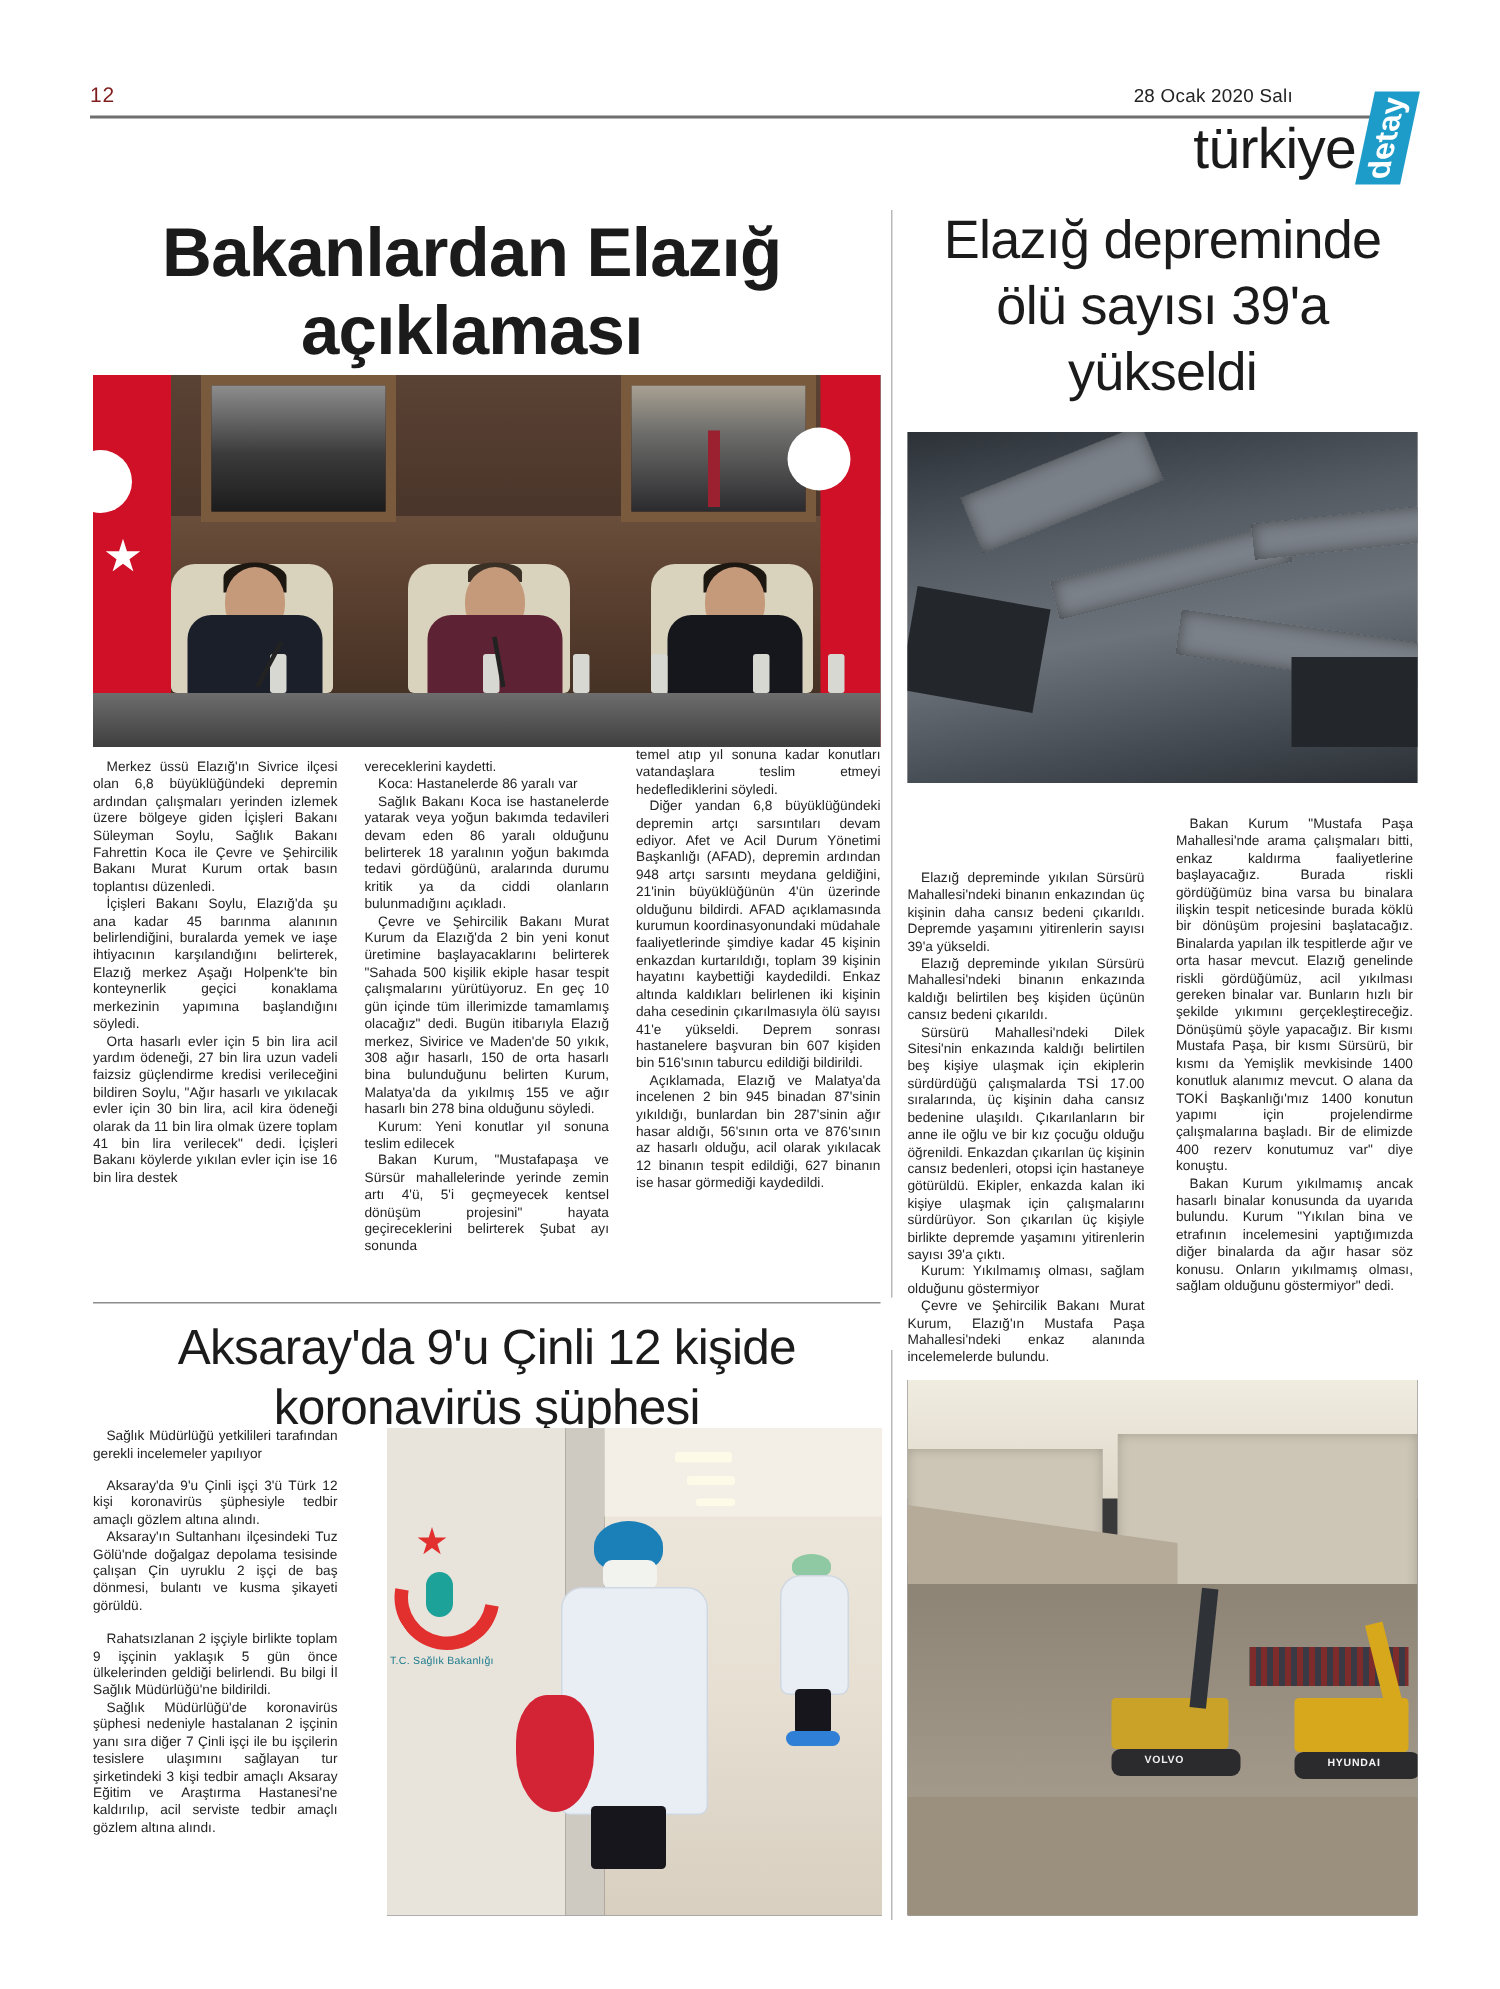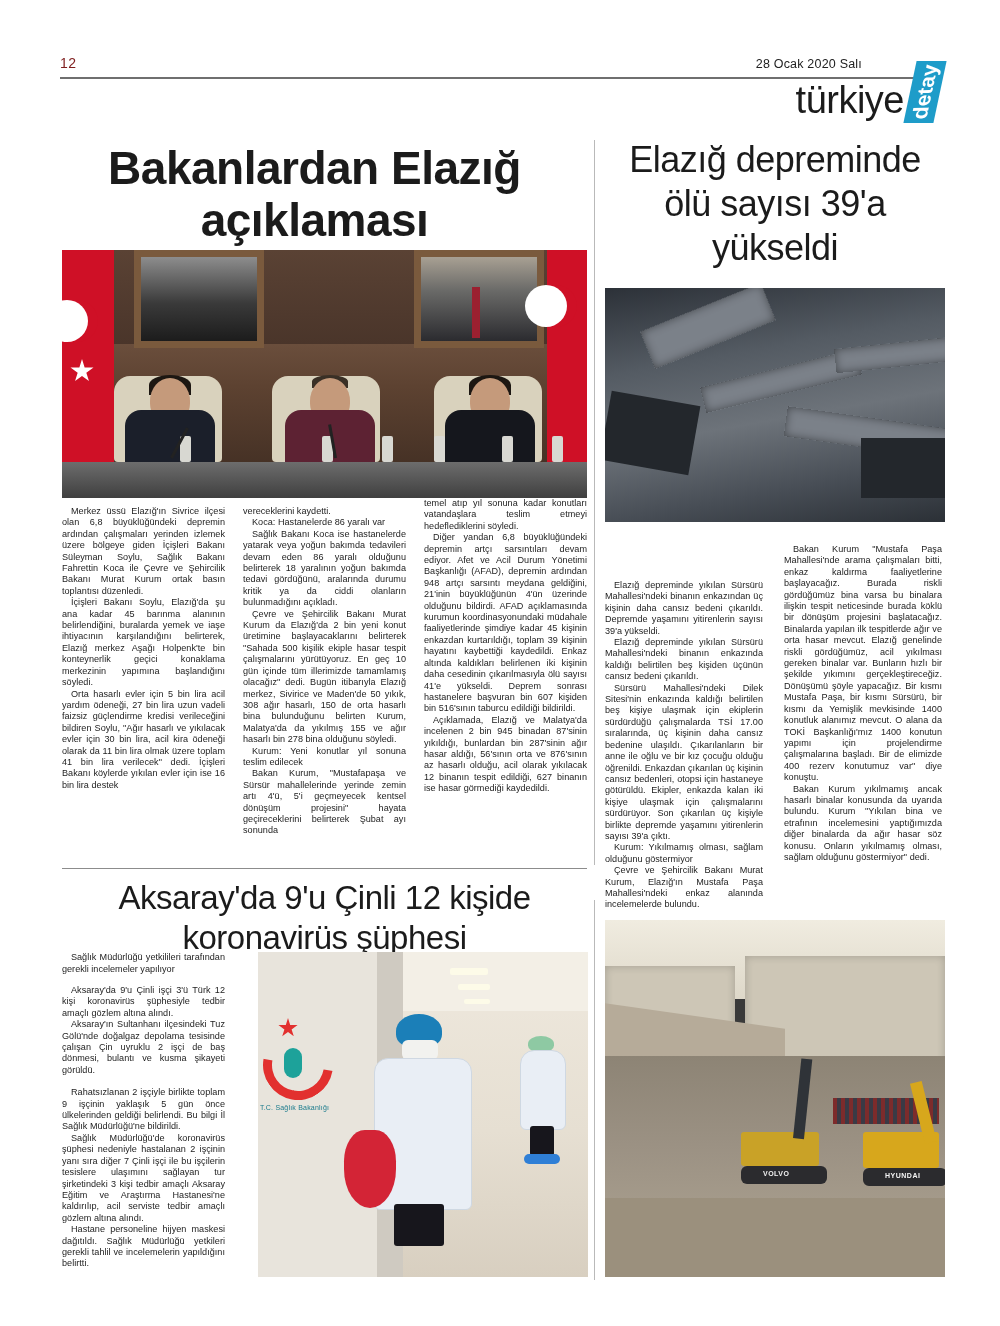--- a/index.html
+++ b/index.html
@@ -366,21 +366,20 @@
 
   <div class="headline hl-corona">Aksaray'da 9'u Çinli 12 kişide koronavirüs şüphesi</div>
 
   <div class="lead-note" style="left:62px; top:952px; width:163px; text-indent:9px;">Sağlık Müdürlüğü yetkilileri tarafından gerekli incelemeler yapılıyor</div>
 
   <div class="body-col" style="left:62px; top:985px; width:163px;">
     <p>Aksaray'da 9'u Çinli işçi 3'ü Türk 12 kişi koronavirüs şüphesiyle tedbir amaçlı gözlem altına alındı.</p>
     <p>Aksaray'ın Sultanhanı ilçesindeki Tuz Gölü'nde doğalgaz depolama tesisinde çalışan Çin uyruklu 2 işçi de baş dönmesi, bulantı ve kusma şikayeti görüldü.</p>
     <p style="margin-top:11px;">Rahatsızlanan 2 işçiyle birlikte toplam 9 işçinin yaklaşık 5 gün önce ülkelerinden geldiği belirlendi. Bu bilgi İl Sağlık Müdürlüğü'ne bildirildi.</p>
     <p>Sağlık Müdürlüğü'de koronavirüs şüphesi nedeniyle hastalanan 2 işçinin yanı sıra diğer 7 Çinli işçi ile bu işçilerin tesislere ulaşımını sağlayan tur şirketindeki 3 kişi tedbir amaçlı Aksaray Eğitim ve Araştırma Hastanesi'ne kaldırılıp, acil serviste tedbir amaçlı gözlem altına alındı.</p>
-    <p>Hastane personeline hijyen maskesi dağıtıldı. Sağlık Müdürlüğü yetkileri gerekli tahlil ve incelemelerin yapıldığını belirtti.</p>
   </div>
 
   <div class="photo" id="photo-hospital">
     <div class="hs-wall"></div>
     <div class="hs-door"></div>
     <div class="hs-corr"></div>
     <div class="hs-ceiling"></div>
     <div class="hs-light" style="left:192px; top:16px; width:38px; height:7px;"></div>
     <div class="hs-light" style="left:200px; top:32px; width:32px; height:6px;"></div>
     <div class="hs-light" style="left:206px; top:47px; width:26px; height:5px;"></div>

